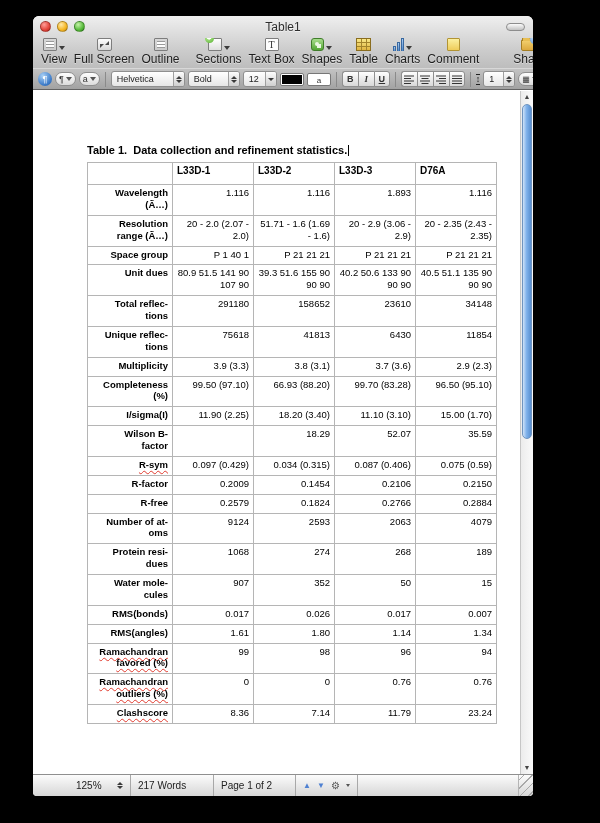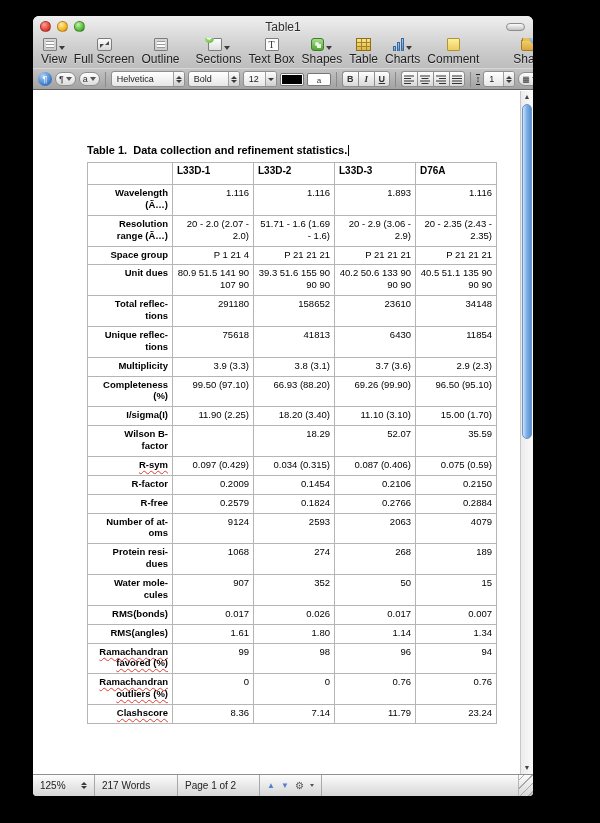--- a/index.html
+++ b/index.html
@@ -108,21 +108,21 @@
 
   
   .scrollbar { position:absolute; right:0; top:0; bottom:0; width:13px; background:linear-gradient(90deg,#ececec,#fafafa); border-left:1px solid #c6c6c6; }
   .sb-arrow { position:absolute; left:0; right:0; text-align:center; font-size:7px; color:#444; line-height:10px; }
   .sb-arrow.up { top:1px; } .sb-arrow.down { bottom:1px; }
   .sb-thumb { position:absolute; left:1px; right:1px; top:13px; height:335px; border-radius:6px;
     background:linear-gradient(90deg,#cfe2f8,#7fb1ea 45%,#588fd0); border:1px solid #6f94bf; }
 
   
   .statusbar { position:absolute; left:0; right:0; bottom:0; height:22px; display:flex; align-items:stretch;
-    background:linear-gradient(#fcfcfc,#d6d6d6); border-top:1px solid #8f8f8f; font-size:10px; color:#222; }
+    background:linear-gradient(#fcfcfc,#d6d6d6); border-top:1px solid #8f8f8f; font-size:10px; color:#222;padding-left:36px; }
   .sb-sec { display:flex; align-items:center; border-right:1px solid #a8a8a8; padding:0 7px; gap:4px; }
   .sb-zoom { width:62px; justify-content:space-between; }
   .sb-words { width:83px; } .sb-page { width:82px; }
   .sb-nav { width:62px; justify-content:center; gap:6px; }
   .tri { font-size:8px; color:#4f81d2; } .gear { font-size:10px; color:#555; }
   .gear-dd { width:0; height:0; border-left:2.5px solid transparent; border-right:2.5px solid transparent; border-top:3px solid #555; }
   .sb-fill { flex:1; }
   .grip { width:15px; border-left:1px solid #b5b5b5;
     background:repeating-linear-gradient(135deg, transparent 0 3px, #a9a9a9 3px 4px, transparent 4px 6px); }
   .mini-stepper { display:flex; flex-direction:column; align-items:center; }
@@ -369,21 +369,21 @@
           <tr>
             <th>Resolution
 range (Ã…)</th>
             <td>20  - 2.0 (2.07 - 2.0)</td>
             <td>51.71  - 1.6 (1.69 - 1.6)</td>
             <td>20  - 2.9 (3.06 - 2.9)</td>
             <td>20  - 2.35 (2.43 - 2.35)</td>
           </tr>
           <tr>
             <th>Space group</th>
-            <td>P 1 21 4</td>
+            <td>P 1 40 1</td>
             <td>P 21 21 21</td>
             <td>P 21 21 21</td>
             <td>P 21 21 21</td>
           </tr>
           <tr>
             <th>Unit dues</th>
             <td>80.9 51.5 141 90 107 90</td>
             <td>39.3 51.6 155 90 90 90</td>
             <td>40.2 50.6 133 90 90 90</td>
             <td>40.5 51.1 135 90 90 90</td>
@@ -409,21 +409,21 @@
             <td>3.9 (3.3)</td>
             <td>3.8 (3.1)</td>
             <td>3.7 (3.6)</td>
             <td>2.9 (2.3)</td>
           </tr>
           <tr>
             <th>Completeness
 (%)</th>
             <td>99.50 (97.10)</td>
             <td>66.93 (88.20)</td>
-            <td>69.26 (99.90)</td>
+            <td>99.70 (83.28)</td>
             <td>96.50 (95.10)</td>
           </tr>
           <tr>
             <th>I/sigma(I)</th>
             <td>11.90 (2.25)</td>
             <td>18.20 (3.40)</td>
             <td>11.10 (3.10)</td>
             <td>15.00 (1.70)</td>
           </tr>
           <tr>

